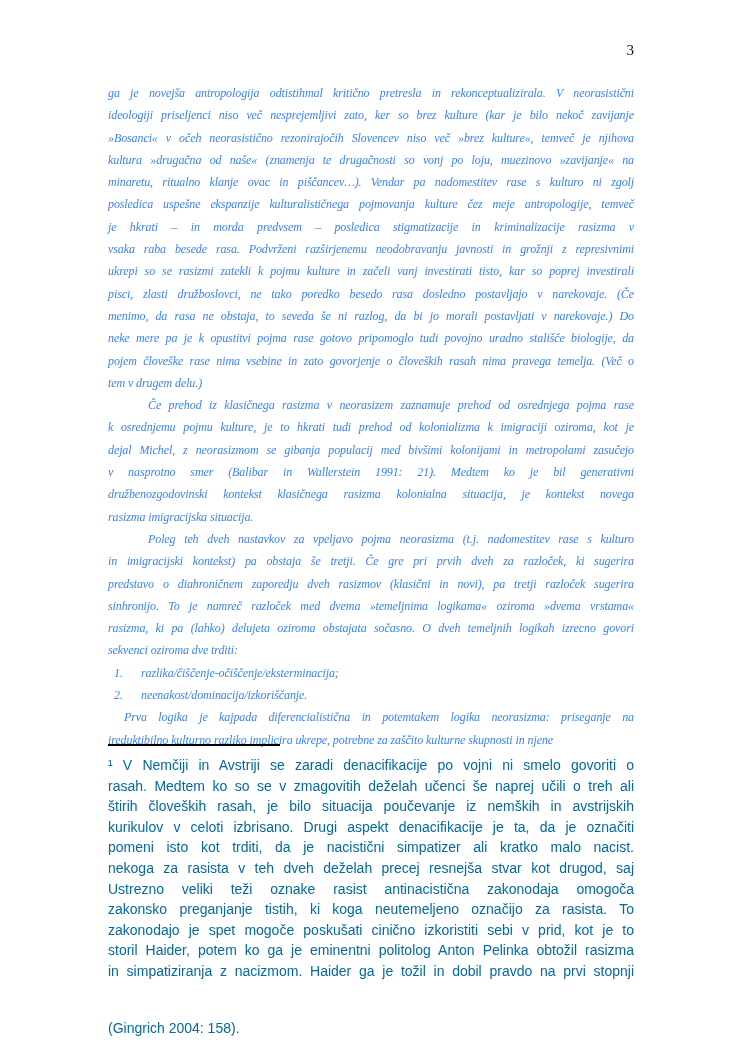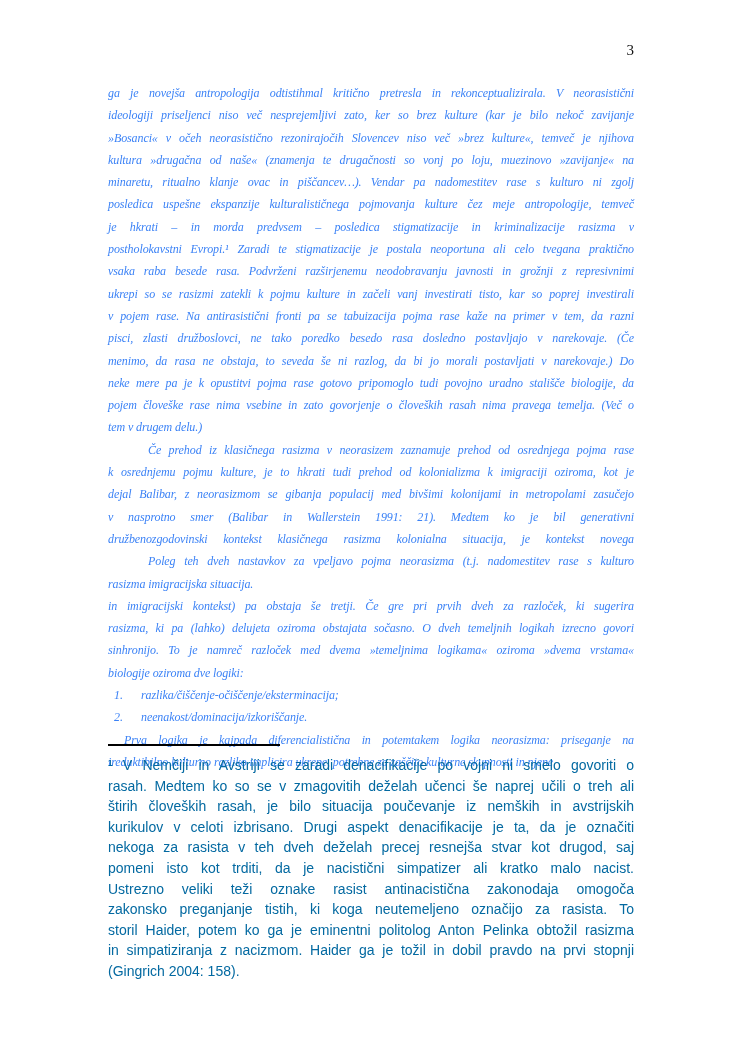--- a/index.html
+++ b/index.html
@@ -75,71 +75,72 @@
     line-height: 20.6px;
     color: #0369a1;
   }
   .fline {
     text-align: justify;
     text-align-last: justify;
     height: 20.6px;
   }
   .fline.last {
     text-align-last: left;
+    margin-top: 36px;
   }
 </style>
 </head>
 <body>
 
 <div class="page">
   <div class="page-number">3</div>
 
   <div class="main-text" id="main-text">
       <div class="tline">ga je novejša antropologija odtistihmal kritično pretresla in rekonceptualizirala. V neorasistični</div>
       <div class="tline">ideologiji priseljenci niso več nesprejemljivi zato, ker so brez kulture (kar je bilo nekoč zavijanje</div>
       <div class="tline">»Bosanci« v očeh neorasistično rezonirajočih Slovencev niso več »brez kulture«, temveč je njihova</div>
       <div class="tline">kultura »drugačna od naše« (znamenja te drugačnosti so vonj po loju, muezinovo »zavijanje« na</div>
       <div class="tline">minaretu, ritualno klanje ovac in piščancev…). Vendar pa nadomestitev rase s kulturo ni zgolj</div>
       <div class="tline">posledica uspešne ekspanzije kulturalističnega pojmovanja kulture čez meje antropologije, temveč</div>
       <div class="tline">je hkrati – in morda predvsem – posledica stigmatizacije in kriminalizacije rasizma v</div>
-      <div class="tline">postholokavstni Evropi.¹ Zaradi te stigmatizacije je postala neoportuna ali celo tvegana praktično</div>
       <div class="tline">vsaka raba besede rasa. Podvrženi razširjenemu neodobravanju javnosti in grožnji z represivnimi</div>
       <div class="tline">ukrepi so se rasizmi zatekli k pojmu kulture in začeli vanj investirati tisto, kar so poprej investirali</div>
-      <div class="tline">v pojem rase. Na antirasistični fronti pa se tabuizacija pojma rase kaže na primer v tem, da razni</div>
       <div class="tline">pisci, zlasti družboslovci, ne tako poredko besedo rasa dosledno postavljajo v narekovaje. (Če</div>
       <div class="tline">menimo, da rasa ne obstaja, to seveda še ni razlog, da bi jo morali postavljati v narekovaje.) Do</div>
       <div class="tline">neke mere pa je k opustitvi pojma rase gotovo pripomoglo tudi povojno uradno stališče biologije, da</div>
       <div class="tline">pojem človeške rase nima vsebine in zato govorjenje o človeških rasah nima pravega temelja. (Več o</div>
       <div class="tline last">tem v drugem delu.)</div>
       <div class="tline indent-tab">Če prehod iz klasičnega rasizma v neorasizem zaznamuje prehod od osrednjega pojma rase</div>
       <div class="tline">k osrednjemu pojmu kulture, je to hkrati tudi prehod od kolonializma k imigraciji oziroma, kot je</div>
-      <div class="tline">dejal Balibar, z neorasizmom se gibanja populacij med bivšimi kolonijami in metropolami zasučejo</div>
+      <div class="tline">dejal Michel, z neorasizmom se gibanja populacij med bivšimi kolonijami in metropolami zasučejo</div>
       <div class="tline">v nasprotno smer (Balibar in Wallerstein 1991: 21). Medtem ko je bil generativni</div>
       <div class="tline">družbenozgodovinski kontekst klasičnega rasizma kolonialna situacija, je kontekst novega</div>
+      <div class="tline last">rasizma imigracijska situacija.</div>
       <div class="tline indent-tab">Poleg teh dveh nastavkov za vpeljavo pojma neorasizma (t.j. nadomestitev rase s kulturo</div>
-      <div class="tline last">rasizma imigracijska situacija.</div>
       <div class="tline">in imigracijski kontekst) pa obstaja še tretji. Če gre pri prvih dveh za razloček, ki sugerira</div>
+      <div class="tline">predstavo o diahroničnem zaporedju dveh rasizmov (klasični in novi), pa tretji razloček sugerira</div>
+      <div class="tline">sinhronijo. To je namreč razloček med dvema »temeljnima logikama« oziroma »dvema vrstama«</div>
       <div class="tline">rasizma, ki pa (lahko) delujeta oziroma obstajata sočasno. O dveh temeljnih logikah izrecno govori</div>
-      <div class="tline">sinhronijo. To je namreč razloček med dvema »temeljnima logikama« oziroma »dvema vrstama«</div>
-      <div class="tline last">biologije oziroma dve logiki:</div>
+      <div class="tline last">sekvenci oziroma dve trditi:</div>
       <div class="list-line"><span class="list-num">1.</span><span>razlika/čiščenje-očiščenje/eksterminacija;</span></div>
       <div class="list-line"><span class="list-num">2.</span><span>neenakost/dominacija/izkoriščanje.</span></div>
       <div class="tline indent-small">Prva logika je kajpada diferencialistična in potemtakem logika neorasizma: priseganje na</div>
       <div class="tline last">ireduktibilno kulturno razliko implicira ukrepe, potrebne za zaščito kulturne skupnosti in njene</div>
     </div>
 
   <div class="footnote-area">
     <div class="footnote-rule"></div>
     <div class="footnote-text" id="footnote-text">
         <div class="fline">¹ V Nemčiji in Avstriji se zaradi denacifikacije po vojni ni smelo govoriti o</div>
         <div class="fline">rasah. Medtem ko so se v zmagovitih deželah učenci še naprej učili o treh ali</div>
         <div class="fline">štirih človeških rasah, je bilo situacija poučevanje iz nemških in avstrijskih</div>
         <div class="fline">kurikulov v celoti izbrisano. Drugi aspekt denacifikacije je ta, da je označiti</div>
+        <div class="fline">pomeni isto kot trditi, da je nacistični simpatizer ali kratko malo nacist.</div>
         <div class="fline">nekoga za rasista v teh dveh deželah precej resnejša stvar kot drugod, saj</div>
-        <div class="fline">pomeni isto kot trditi, da je nacistični simpatizer ali kratko malo nacist.</div>
         <div class="fline">Ustrezno veliki teži oznake rasist antinacistična zakonodaja omogoča</div>
         <div class="fline">zakonsko preganjanje tistih, ki koga neutemeljeno označijo za rasista. To</div>
+        <div class="fline">zakonodajo je spet mogoče poskušati cinično izkoristiti sebi v prid, kot je to</div>
         <div class="fline">storil Haider, potem ko ga je eminentni politolog Anton Pelinka obtožil rasizma</div>
         <div class="fline">in simpatiziranja z nacizmom. Haider ga je tožil in dobil pravdo na prvi stopnji</div>
         <div class="fline last">(Gingrich 2004: 158).</div>
       </div>
   </div>
 </div>
 
 </body></html>

